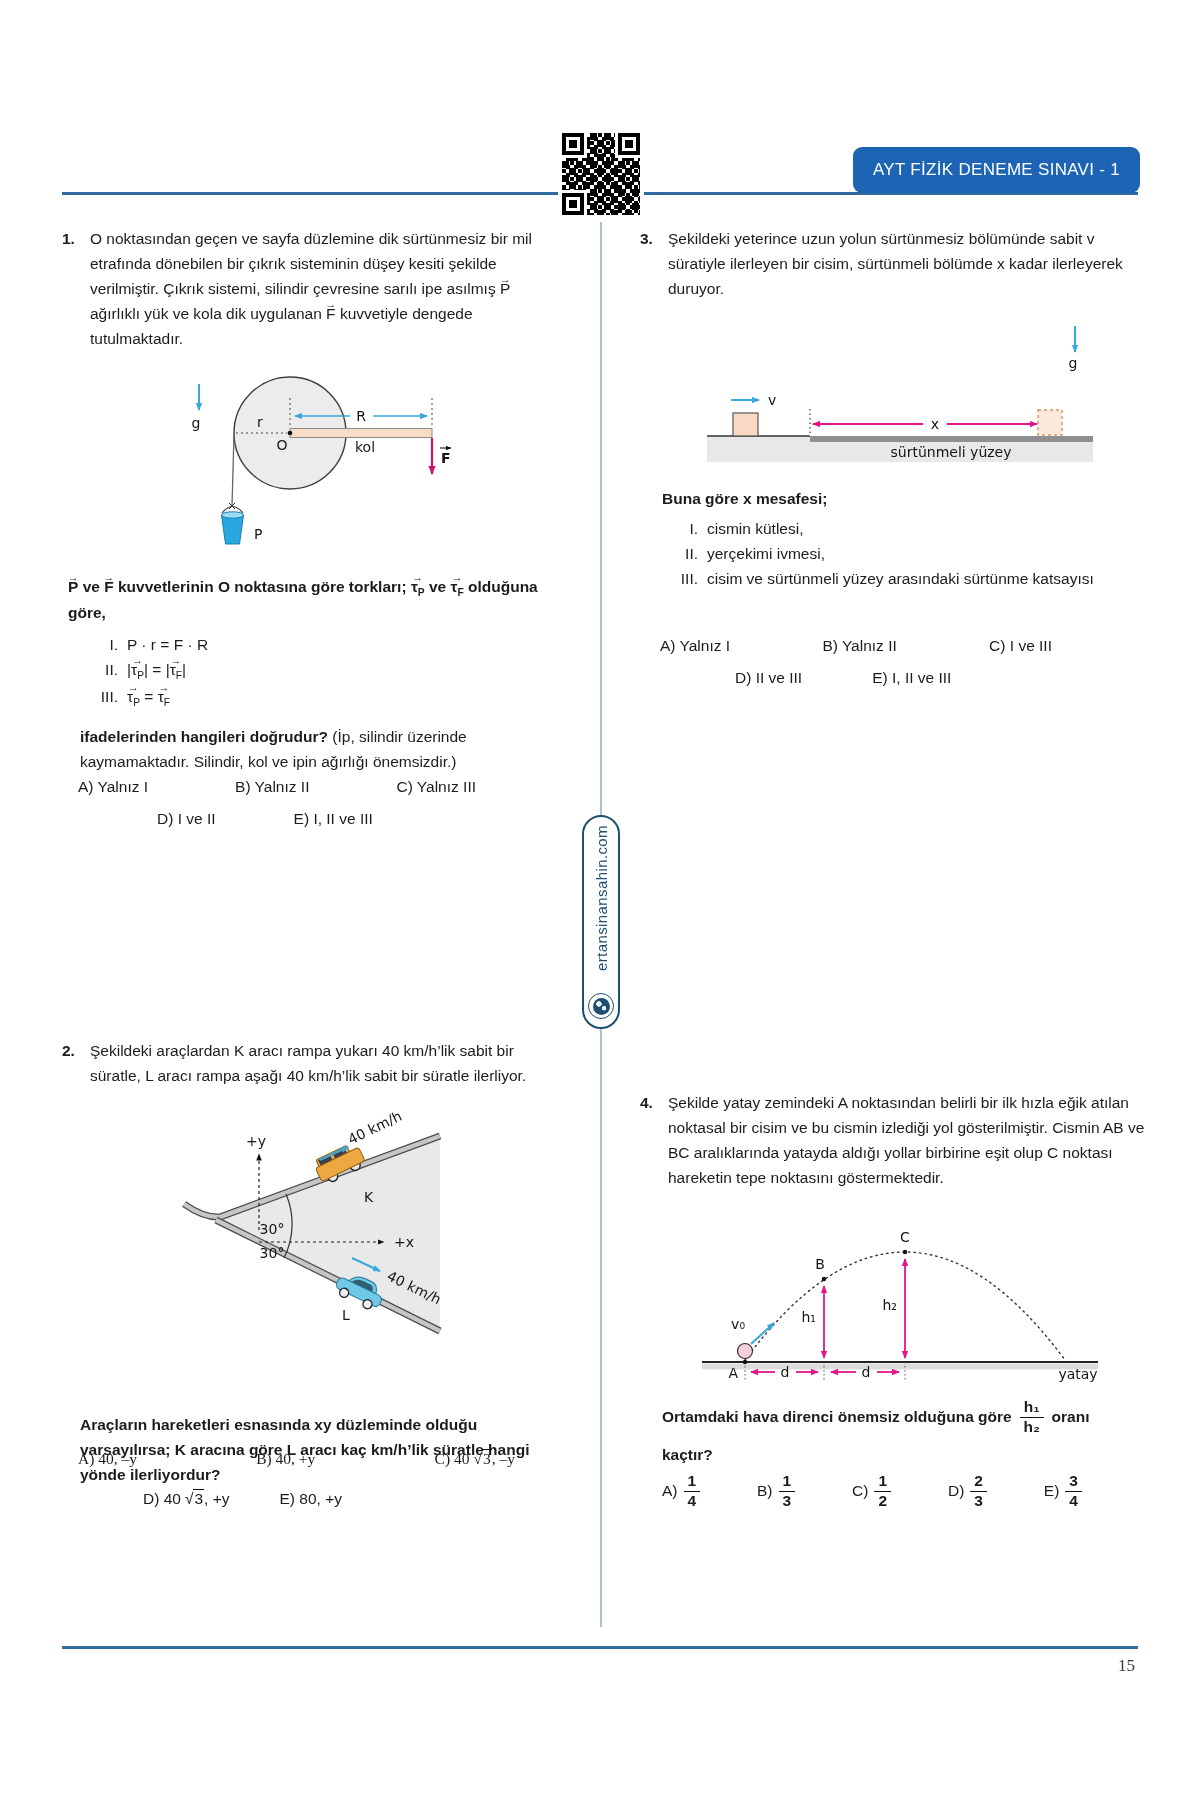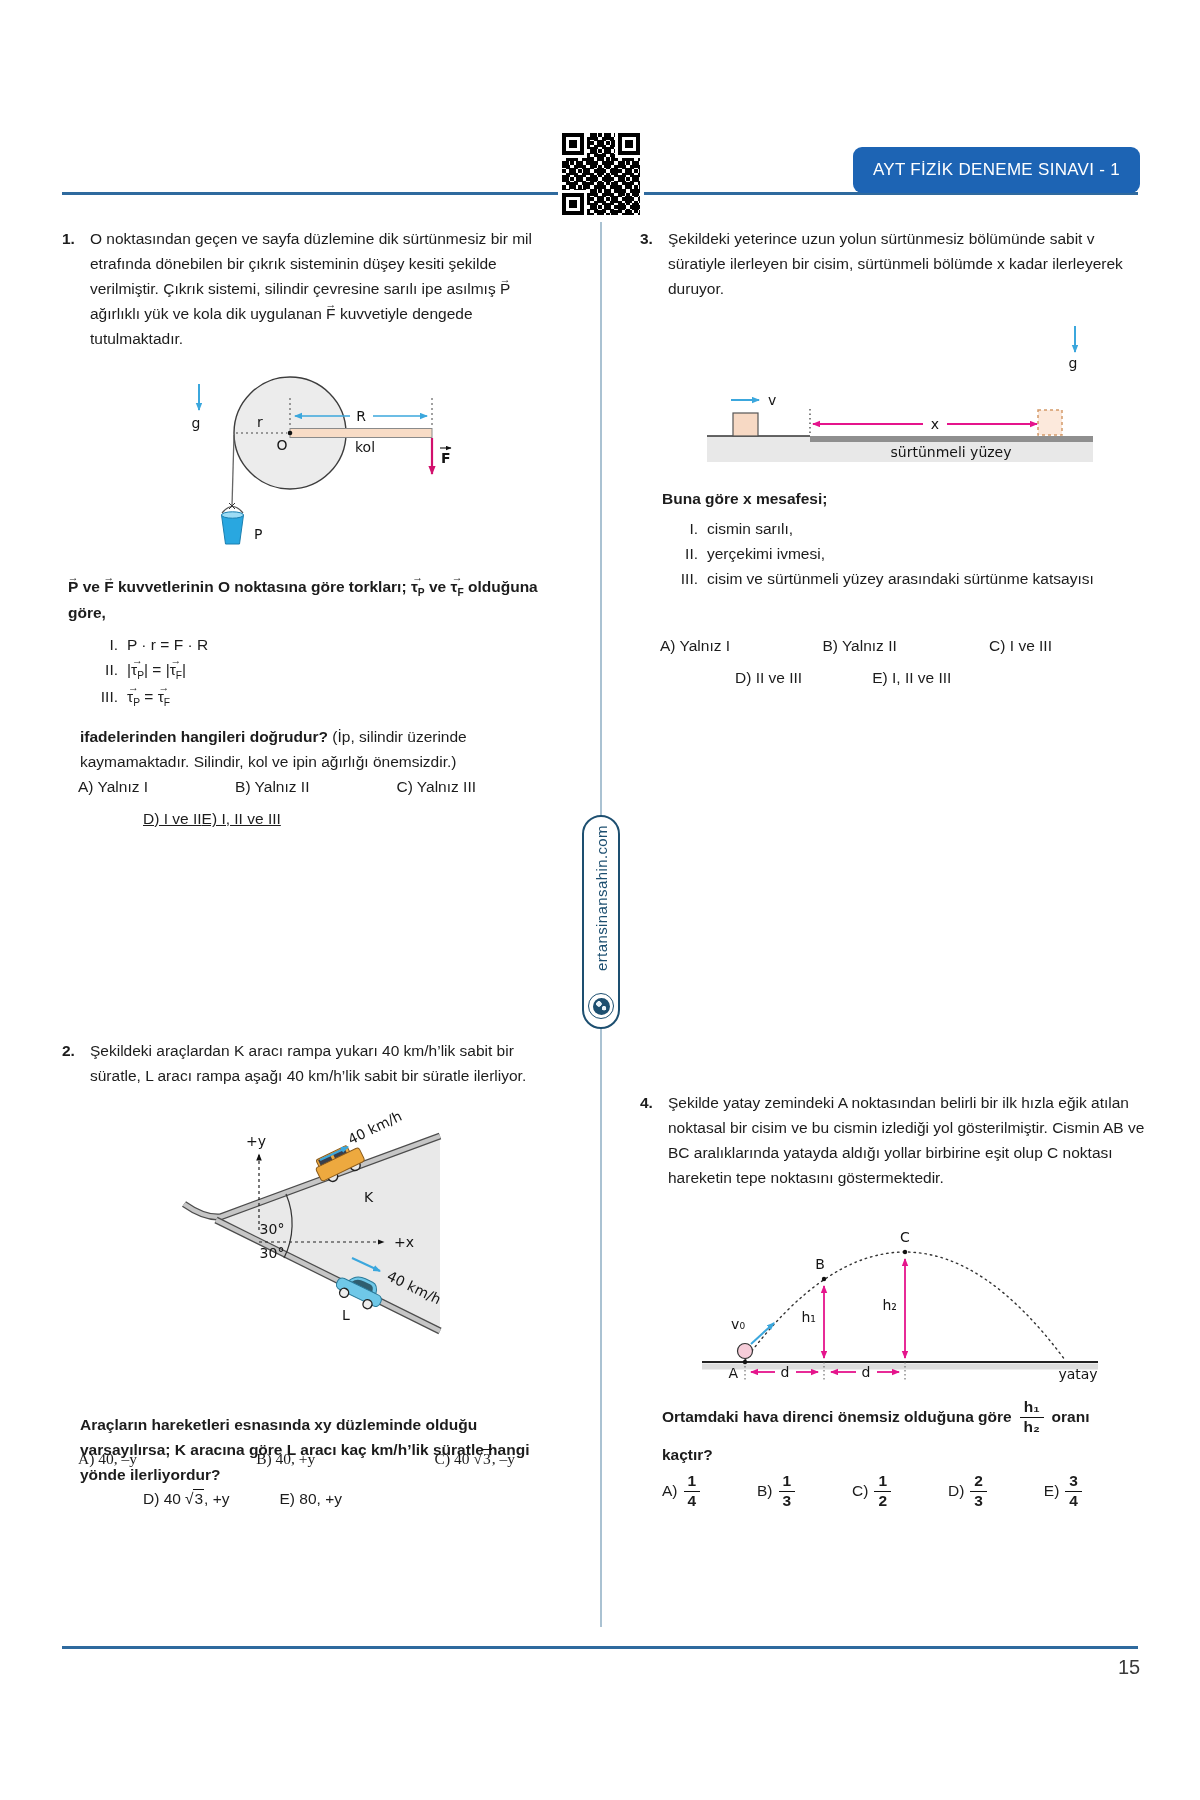--- a/index.html
+++ b/index.html
@@ -23,21 +23,21 @@
   
   #divider{left:600px;top:222px;width:2px;height:1405px;background:#aac2d2;z-index:0;}
   #pill{left:582px;top:815px;width:38px;height:214px;background:#fff;border:2px solid #1d4f70;border-radius:21px;
         z-index:3;display:flex;flex-direction:column;align-items:center;justify-content:space-between;padding:8px 0;box-sizing:border-box;}
   #pill .wm-text{writing-mode:vertical-rl;transform:rotate(180deg);color:#1d4f70;font-size:15px;letter-spacing:.4px;}
   #pill .wm-logo{width:24px;height:24px;border:1.5px solid #1d4f70;border-radius:50%;display:flex;align-items:center;justify-content:center;}
   #pill .wm-logo i{display:block;width:17px;height:17px;border-radius:50%;background:#1d4f70;
        background-image:radial-gradient(circle at 35% 35%, #e8f2f8 0 2.5px, transparent 3px),radial-gradient(circle at 65% 60%, #e8f2f8 0 2px, transparent 2.5px);}
   
   #footerline{left:62px;top:1646px;width:1076px;height:3px;background:#2f6a9e;}
-  #pagenum{left:1118px;top:1656px;font-size:20px;color:#3a3a3a;}
+  #pagenum{left:1118px;top:1656px;font-size:17px;color:#3a3a3a;font-family:Liberation Serif, serif;}
   
   .qblock{line-height:25px;}
   .qnum{position:absolute;left:0;top:0;font-weight:700;}
   .qpara{padding-left:28px;}
   .lead{line-height:26px;}
   .item{display:flex;margin-bottom:7px;align-items:baseline;}
   .inum{width:26px;text-align:right;margin-right:9px;flex:none;}
   .opts{display:flex;justify-content:space-between;}
   .opts2{display:flex;}
   
@@ -164,21 +164,21 @@
   <div class="abs qblock" style="left:80px;top:724px;width:478px;">
     <span class="bold">ifadelerinden hangileri doğrudur?</span>
     <span>(İp, silindir üzerinde kaymamaktadır. Silindir, kol ve ipin ağırlığı önemsizdir.)</span>
   </div>
 
   <div class="abs opts" style="left:78px;top:778px;width:398px;">
     <span>A) Yalnız I</span>
     <span>B) Yalnız II</span>
     <span>C) Yalnız III</span>
   </div>
-  <div class="abs opts2" style="left:143px;top:810px;text-decoration:underline;">
+  <div class="abs opts2" style="left:157px;top:810px;gap:78px;">
     <span>D) I ve II</span>
     <span>E) I, II ve III</span>
   </div>
 
   <div class="abs qblock" style="left:62px;top:1038px;width:500px;">
     <span class="qnum">2.</span>
     <div class="qpara">Şekildeki araçlardan K aracı rampa yukarı 40 km/h’lik sabit bir süratle, L aracı rampa aşağı 40 km/h’lik sabit bir süratle ilerliyor.</div>
   </div>
 
   <svg class="abs" style="left:172px;top:1098px;" width="330" height="265" viewBox="0 0 330 265">
@@ -265,21 +265,21 @@
     <line x1="292" y1="102" x2="382" y2="102" stroke="#e5148c" stroke-width="1.8" marker-end="url(#mM3)"></line>
     <text x="280" y="107" text-anchor="middle">x</text>
     <rect x="383" y="88" width="24" height="25" fill="#fce9dc" stroke="#d49a6a" stroke-width="1.5" stroke-dasharray="3 3"></rect>
   </svg>
 
   <div class="abs bold" style="left:662px;top:490px;">Buna göre x mesafesi;</div>
 
   <div class="abs" style="left:672px;top:520px;width:460px;">
     <div class="item">
       <span class="inum">I.</span>
-        <span>cismin sarılı,</span>
+        <span>cismin kütlesi,</span>
     </div>
     <div class="item">
       <span class="inum">II.</span>
         <span>yerçekimi ivmesi,</span>
     </div>
     <div class="item">
       <span class="inum">III.</span>
         <span>cisim ve sürtünmeli yüzey arasındaki sürtünme katsayısı</span>
     </div>
   </div>

